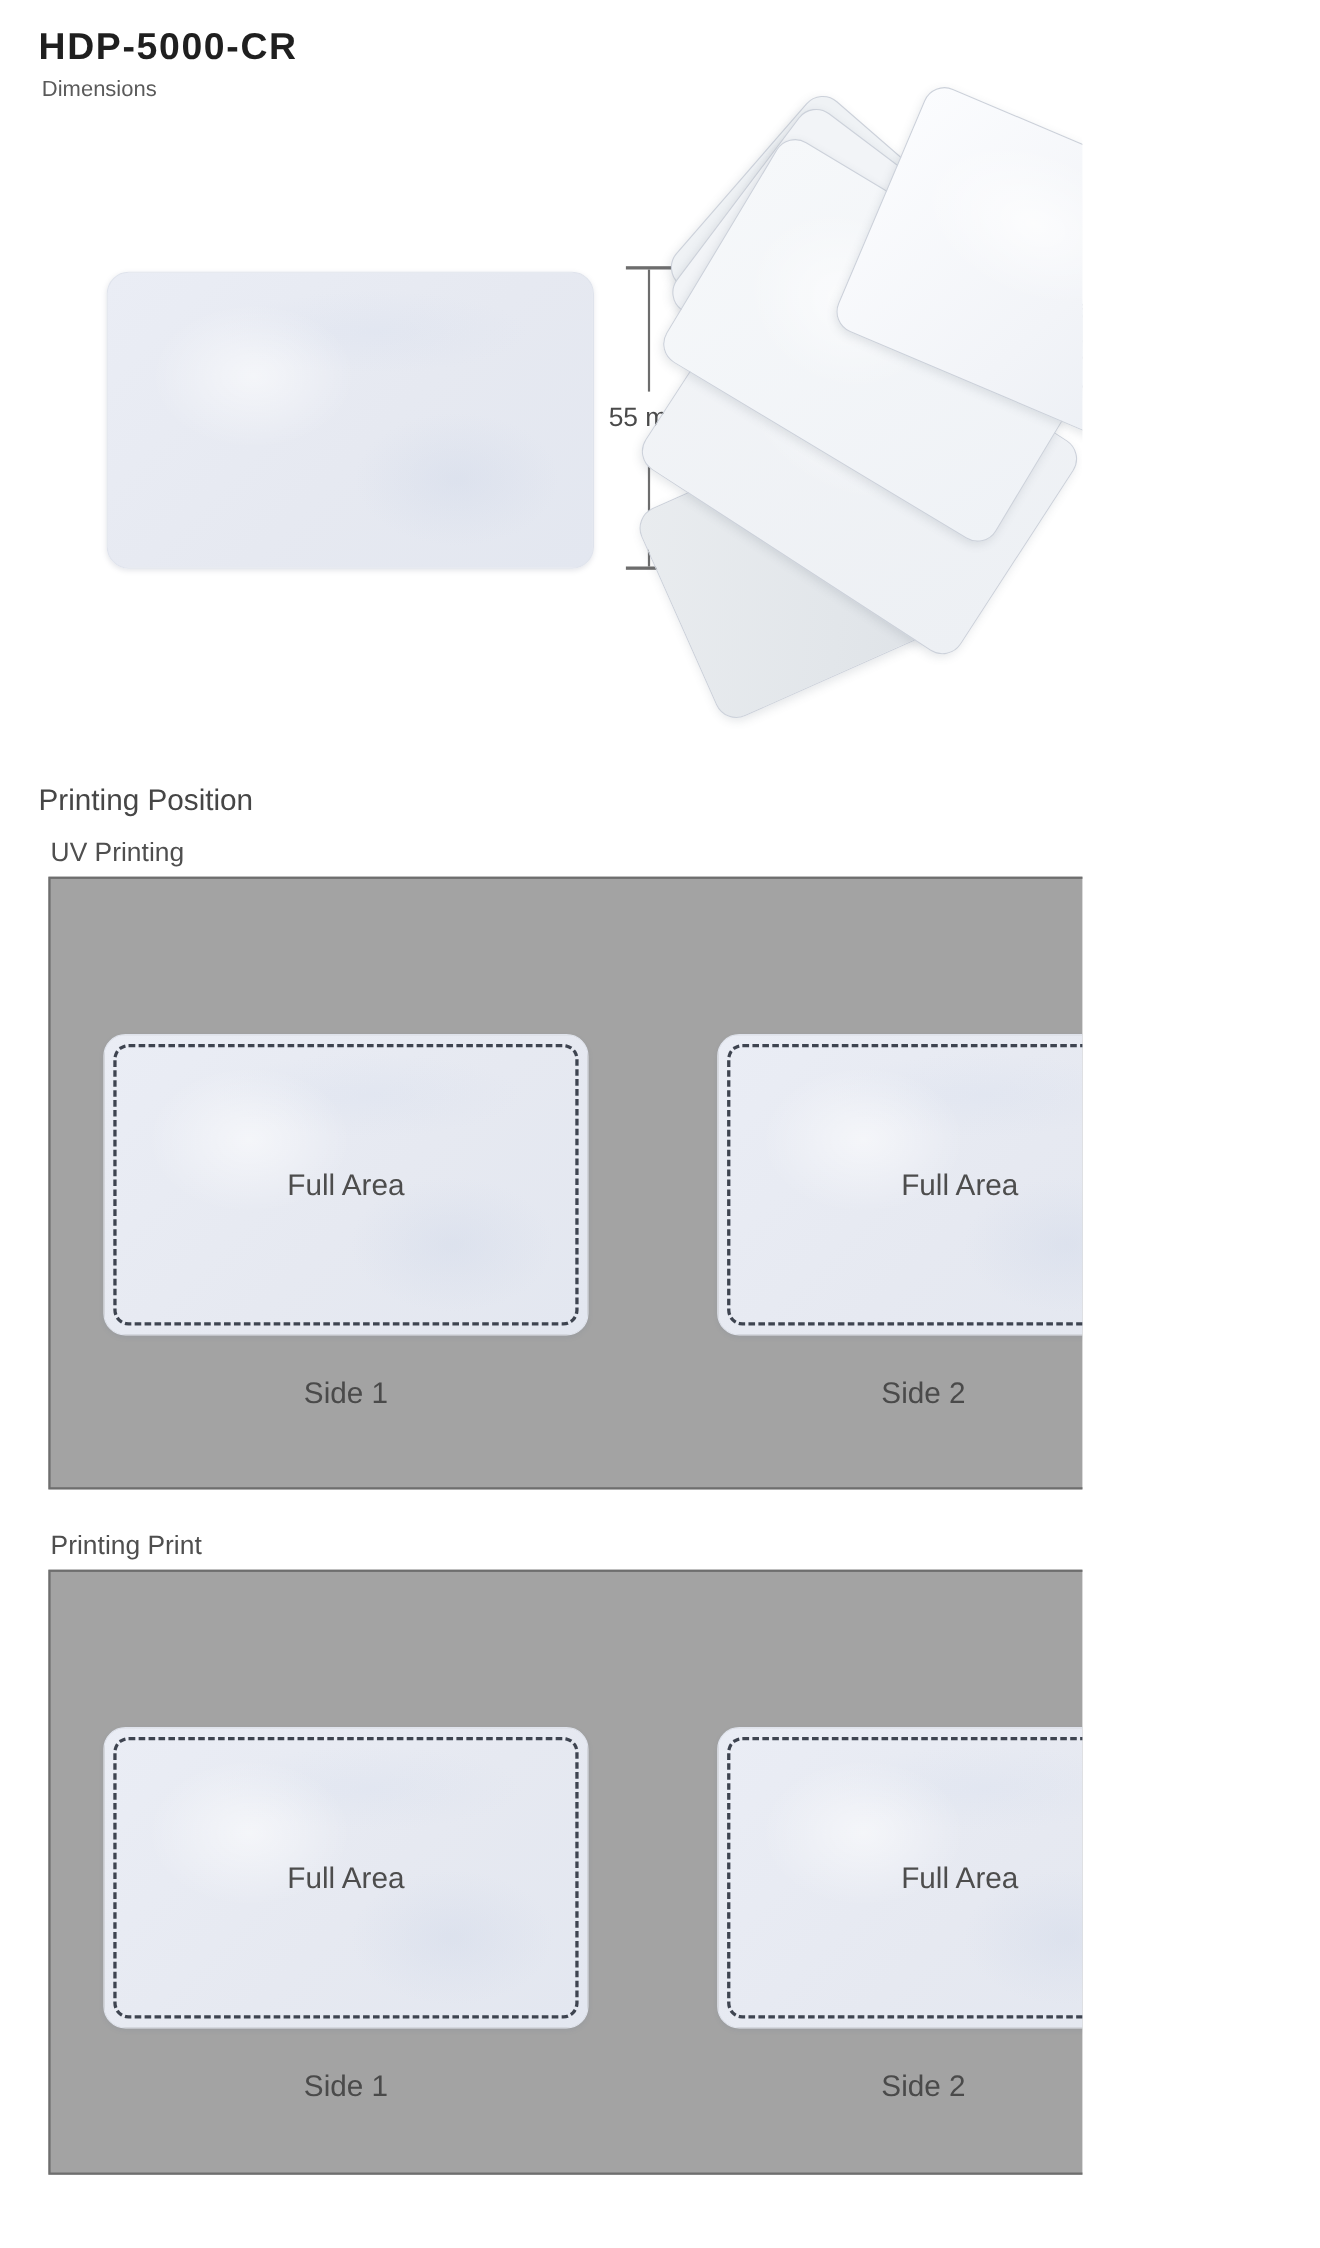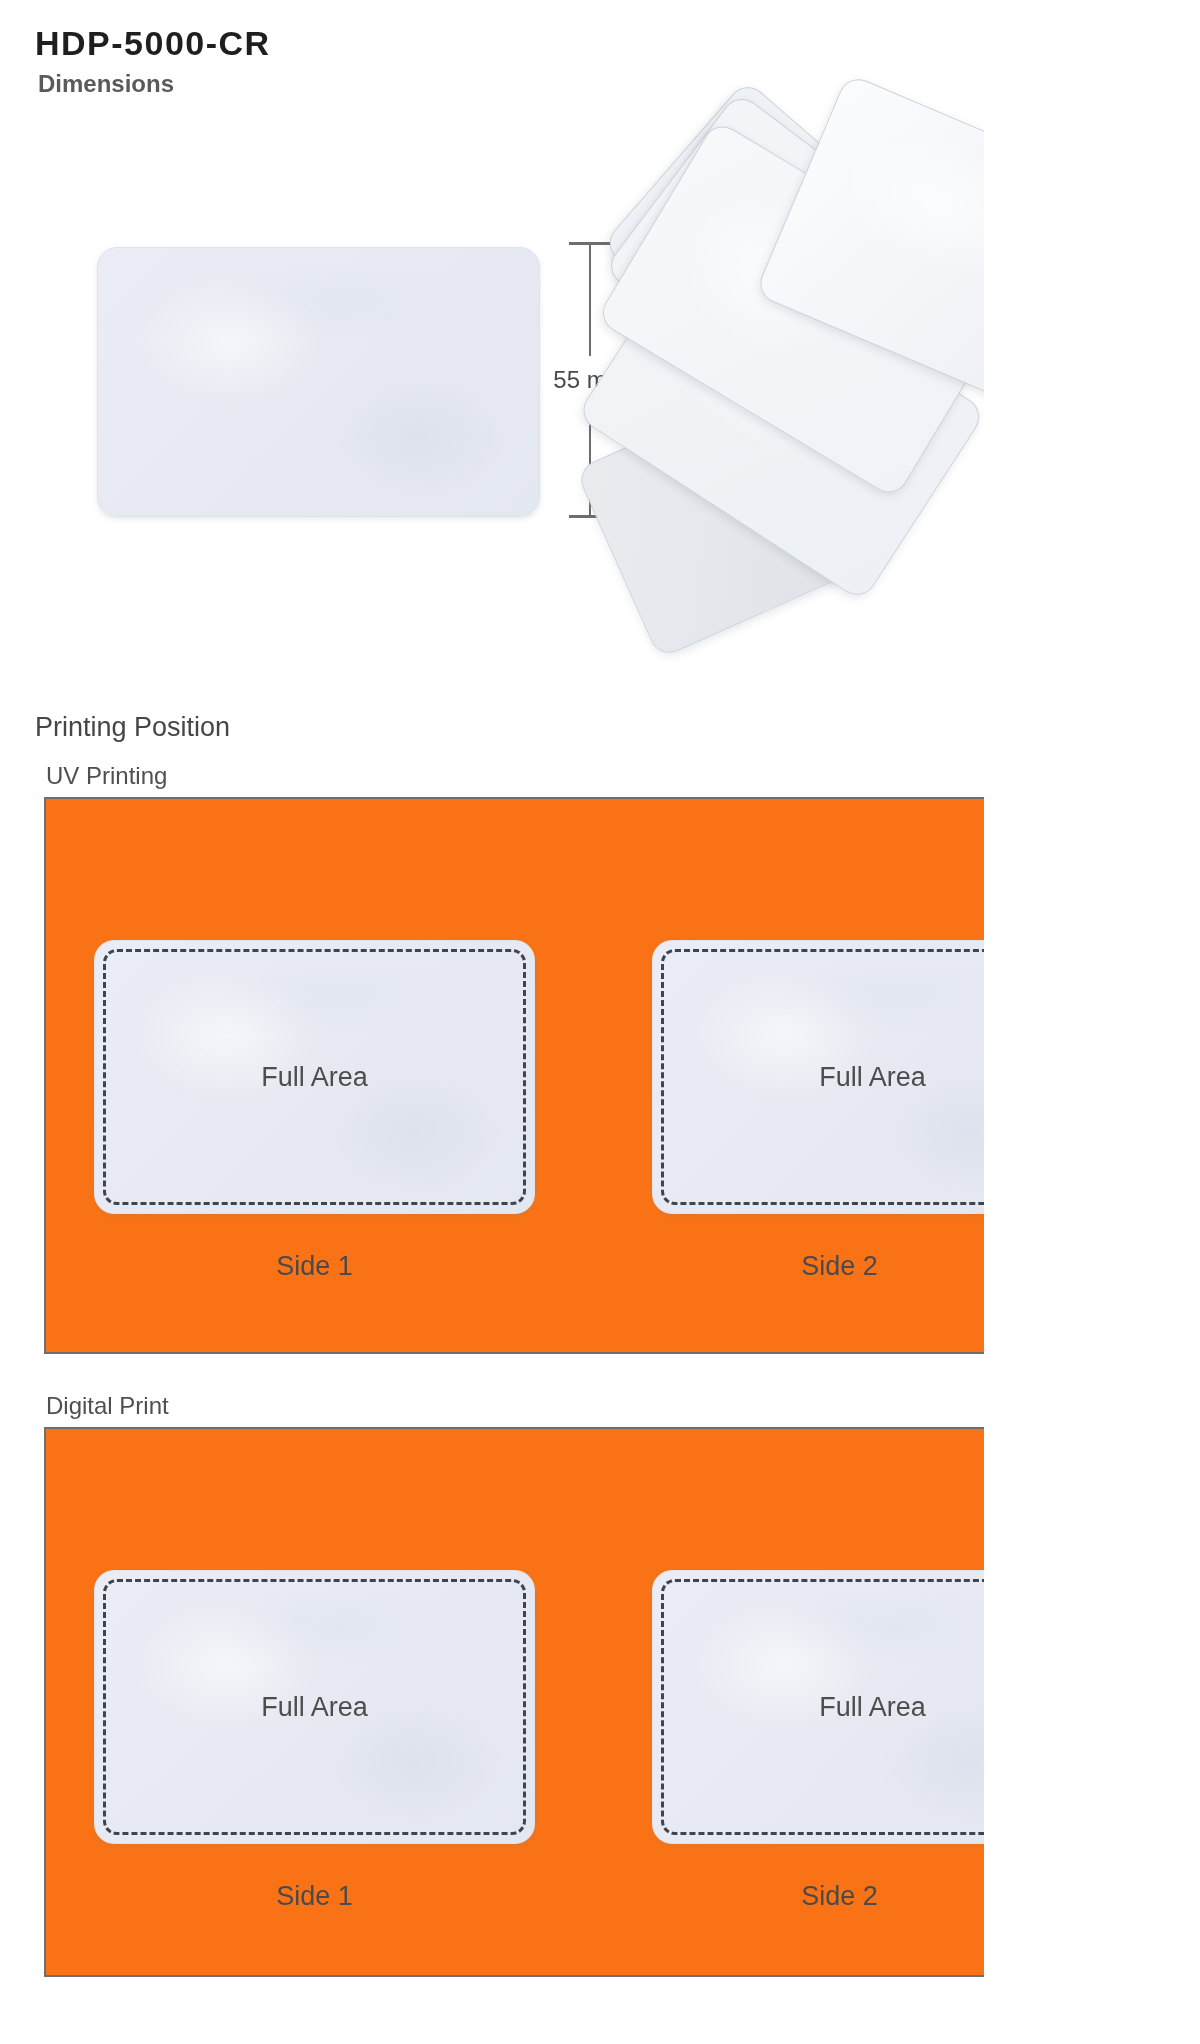--- a/index.html
+++ b/index.html
@@ -6,21 +6,21 @@
   .canvas{
     position:relative;width:984px;height:2044px;background:#ffffff;
     font-family:"Liberation Sans",sans-serif;color:#4a4a4a;overflow:hidden;
   }
   
   .title{
     position:absolute;left:35px;top:24px;font-size:34px;font-weight:600;
     color:#1f1f1f;letter-spacing:1.5px;
   }
   .subtitle{
-    position:absolute;left:38px;top:70px;font-size:24px;font-weight:700;color:#5a5a5a;
+    position:absolute;left:38px;top:70px;font-size:20px;font-weight:400;color:#5a5a5a;
   }
   .section-heading{
     position:absolute;left:35px;top:712px;font-size:27px;font-weight:500;color:#464646;
   }
   .box-label{position:absolute;font-size:24px;font-weight:400;color:#4f4f4f;}
   .label-uv{left:46px;top:762px;}
   .label-digital{left:46px;top:1392px;}
 
   
   .card-texture{
@@ -78,21 +78,21 @@
     background:
       radial-gradient(closest-side at 35% 45%, rgba(255,255,255,.6), rgba(255,255,255,0) 75%),
       linear-gradient(120deg,#f6f8fa 0%,#eff2f6 100%);z-index:5;}
   .fan-c1{width:352px;height:238px;transform:translate(348px,18px) rotate(23deg);
     background:
       radial-gradient(closest-side at 38% 35%, rgba(255,255,255,.7), rgba(255,255,255,0) 80%),
       linear-gradient(115deg,#fbfcfe 0%,#f2f4f8 55%,#e9edf3 100%);z-index:6;}
 
   
   .print-box{
-    position:absolute;left:44px;width:1106px;border:2px solid #6e6e6e;background:#f97316;
+    position:absolute;left:44px;width:1106px;border:2px solid #6e6e6e;background:#a3a3a3;
   }
   .box-uv{top:797px;height:553px;}
   .box-digital{top:1427px;height:546px;}
 
   .pp-card{
     position:absolute;width:441px;height:274px;border-radius:20px;
     border:1px solid #dfe3ec;box-shadow:0 2px 4px rgba(120,130,150,.16);
     box-sizing:border-box;
   }
   .pp-card .dash{
@@ -150,21 +150,21 @@
     </div>
     <div class="pp-card pos-right card-texture">
       <div class="dash">
         <span class="area-label">Full Area</span>
       </div>
     </div>
     <div class="side-label side-left">Side 1</div>
     <div class="side-label side-right">Side 2</div>
   </div>
 
-  <div class="box-label label-digital">Digital Print</div>
+  <div class="box-label label-digital">Printing Print</div>
   <div class="print-box box-digital">
     <div class="pp-card pos-left card-texture">
       <div class="dash">
         <span class="area-label">Full Area</span>
       </div>
     </div>
     <div class="pp-card pos-right card-texture">
       <div class="dash">
         <span class="area-label">Full Area</span>
       </div>

